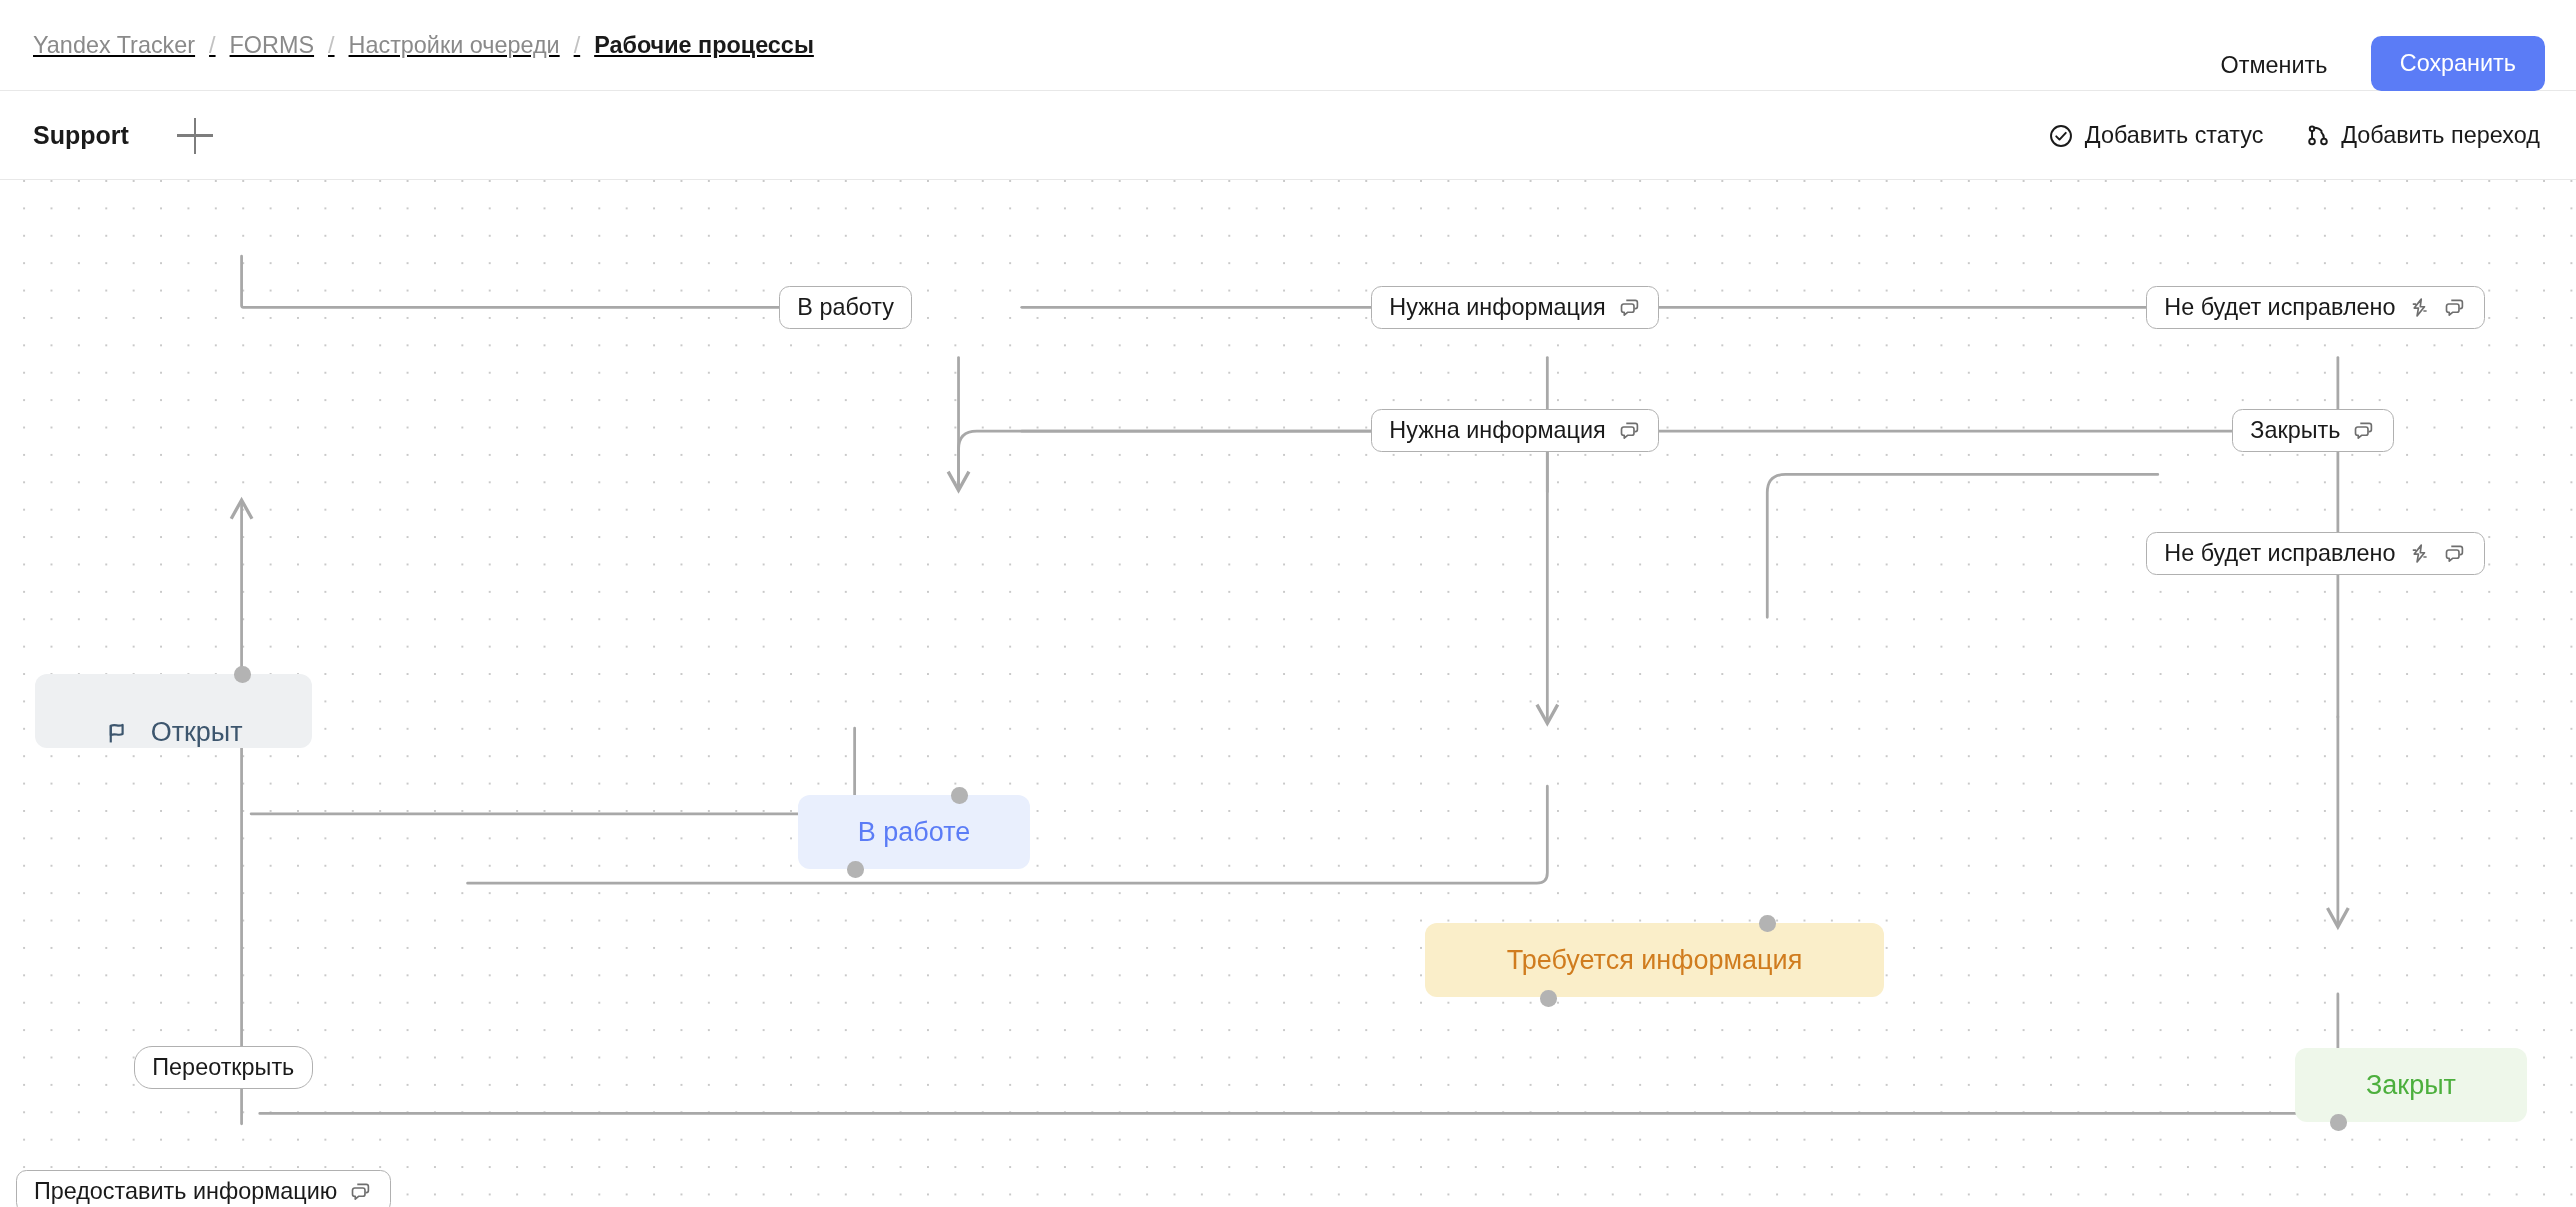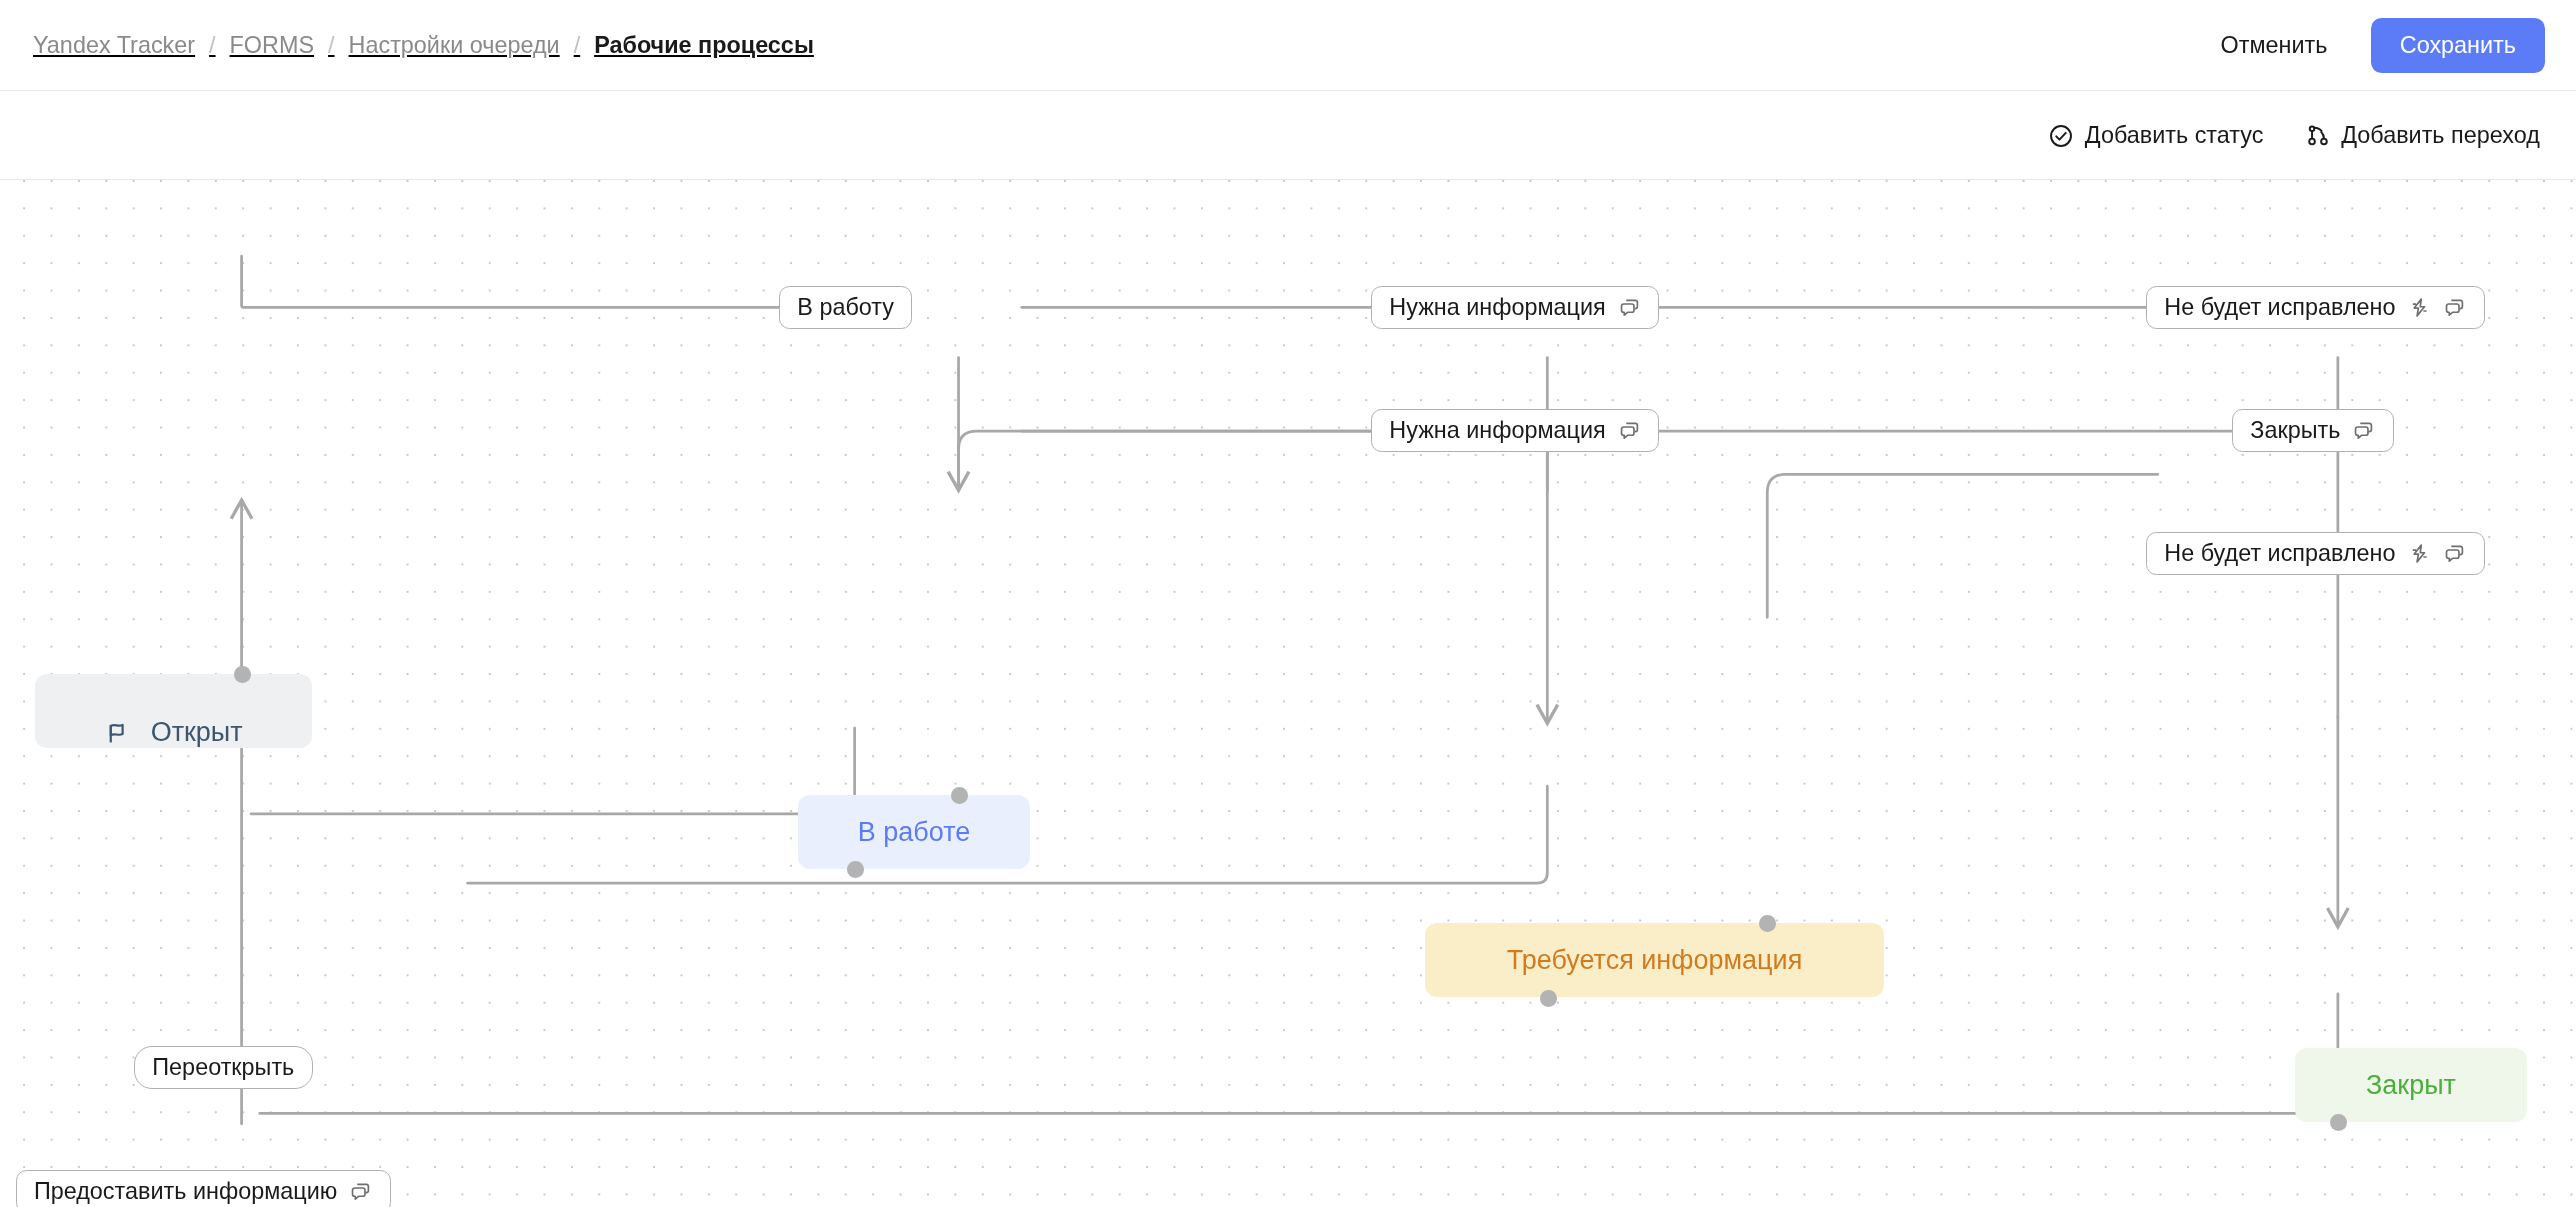--- a/index.html
+++ b/index.html
@@ -25,21 +25,21 @@
     margin-left: 33px;
     font-size: 23.4px;
     white-space: nowrap;
   }
   .crumb { color: #8a8a8a; }
   .crumb.current { color: #1a1a1a; font-weight: 700; }
   .crumb-sep { color: #c2c2c2; margin: 0 14px; }
 
   .bar-actions {
     position: absolute; right: 31px; top: 0;
-    height: 91px; display: flex; align-items: center; gap: 26px;
+    height: 91px; display: flex; align-items: flex-end; gap: 26px;
   }
   .btn-cancel {
     font-size: 23.4px; color: #1a1a1a;
     background: transparent; border: none;
     padding: 12px 17.3px; border-radius: 8.7px; cursor: pointer;
   }
   .btn-save {
     font-size: 23.4px; color: #ffffff;
     background: #5b7cf6; border: none;
     padding: 14px 29px; border-radius: 10.4px; cursor: pointer;
@@ -147,20 +147,24 @@
     <span class="crumb-sep">/</span>
     <span class="crumb current">Рабочие процессы</span>
   </div>
   <div class="bar-actions">
     <button class="btn-cancel">Отменить</button>
     <button class="btn-save">Сохранить</button>
   </div>
 </div>
 
 <div class="toolbar">
+  <div class="queue-tabs">
+    <span class="queue-tab">Support</span>
+    <span class="add-tab-btn"></span>
+  </div>
   <div class="toolbar-actions">
     <div class="tb-action">
       <span>
         <svg width="26" height="26" viewBox="0 0 24 24" fill="none" stroke="#1a1a1a" stroke-width="1.8">
           <circle cx="12" cy="12" r="9.2"></circle>
             <path d="M7.6 12.3l3 3 5.8-6.2" stroke-linecap="round" stroke-linejoin="round"></path>
         </svg>
       </span>
       <span>Добавить статус</span>
     </div>

